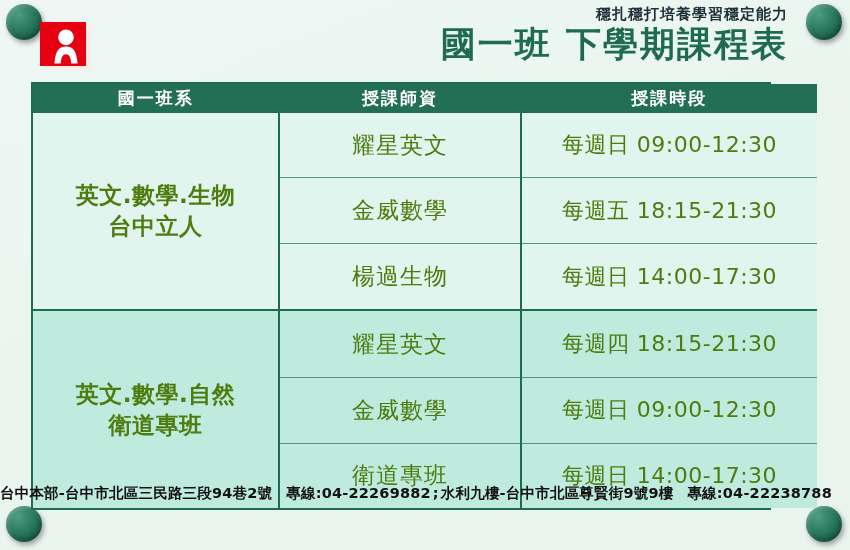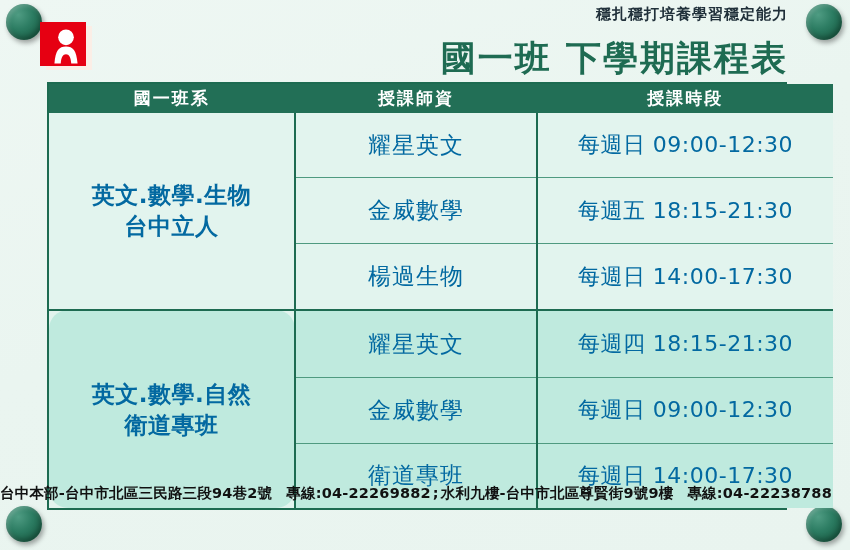--- a/index.html
+++ b/index.html
@@ -90,33 +90,33 @@
   }
   .slogan {
     font-size: 15px;
     font-weight: bold;
     color: #20303a;
     letter-spacing: 1px;
     line-height: 1.35;
     white-space: nowrap;
   }
   .main-title {
-    margin-top: 15px;
+    margin-top: 1px;
     font-size: 35px;
     font-weight: bold;
     color: #1e6b52;
     letter-spacing: 2px;
     line-height: 1.1;
     white-space: nowrap;
   }
 
   
   .table-wrap {
     position: absolute;
-    left: 47px;
+    left: 31px;
     top: 82px;
     width: 740px;
     height: 428px;
     border: 2px solid #1d6b51;
     box-sizing: border-box;
     background: #e2f4ee;
   }
   table.sched {
     width: 100%;
     height: 100%;
@@ -140,34 +140,33 @@
     padding: 0;
   }
   table.sched thead th:last-child { border-right: none; }
 
   table.sched tbody td {
     border-top: 1px solid #4f9a80;
     border-right: 2px solid #1d6b51;
     text-align: center;
     vertical-align: middle;
     padding: 0 4px;
-    color: #0369a1;
+    color: #4d7c0f;
   }
   table.sched tbody td:last-child { border-right: none; }
 
   tbody tr.group-start > td { border-top: 2px solid #1d6b51; }
   tbody tr.first-row > td { border-top: none; }
 
   td.group-label {
     font-size: 23px;
     font-weight: bold;
     line-height: 1.35;
     letter-spacing: 0.5px;
     border-right: 2px solid #1d6b51;
-    border-radius: 19px;
   }
   td.teacher {
     font-size: 23px;
     font-weight: normal;
     letter-spacing: 1px;
   }
   td.slot {
     font-size: 22px;
     font-weight: normal;
     letter-spacing: 0.5px;

